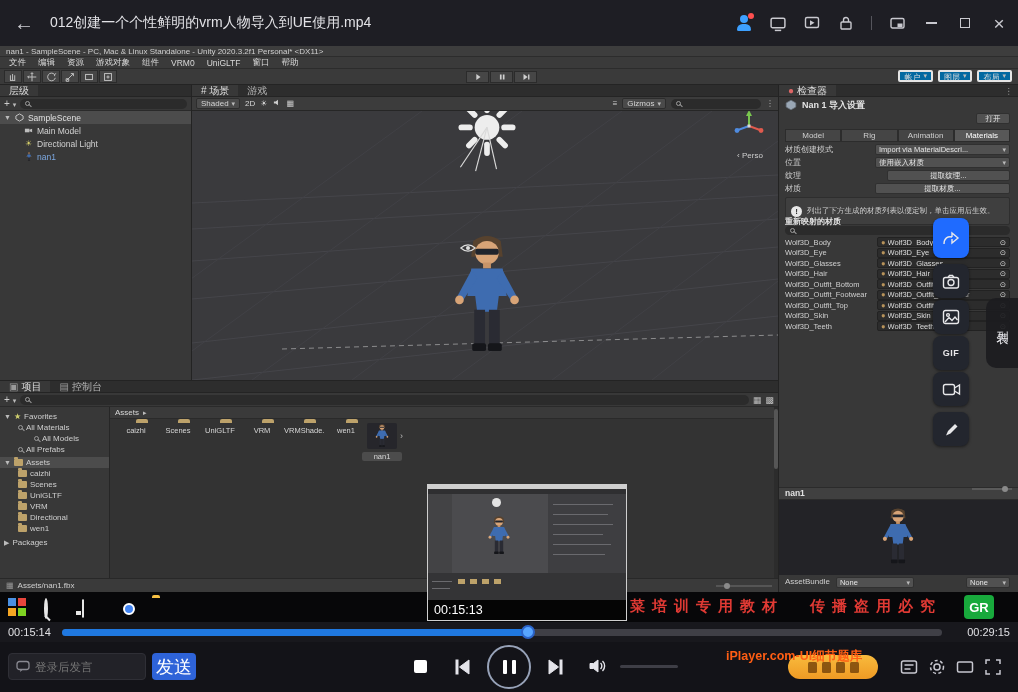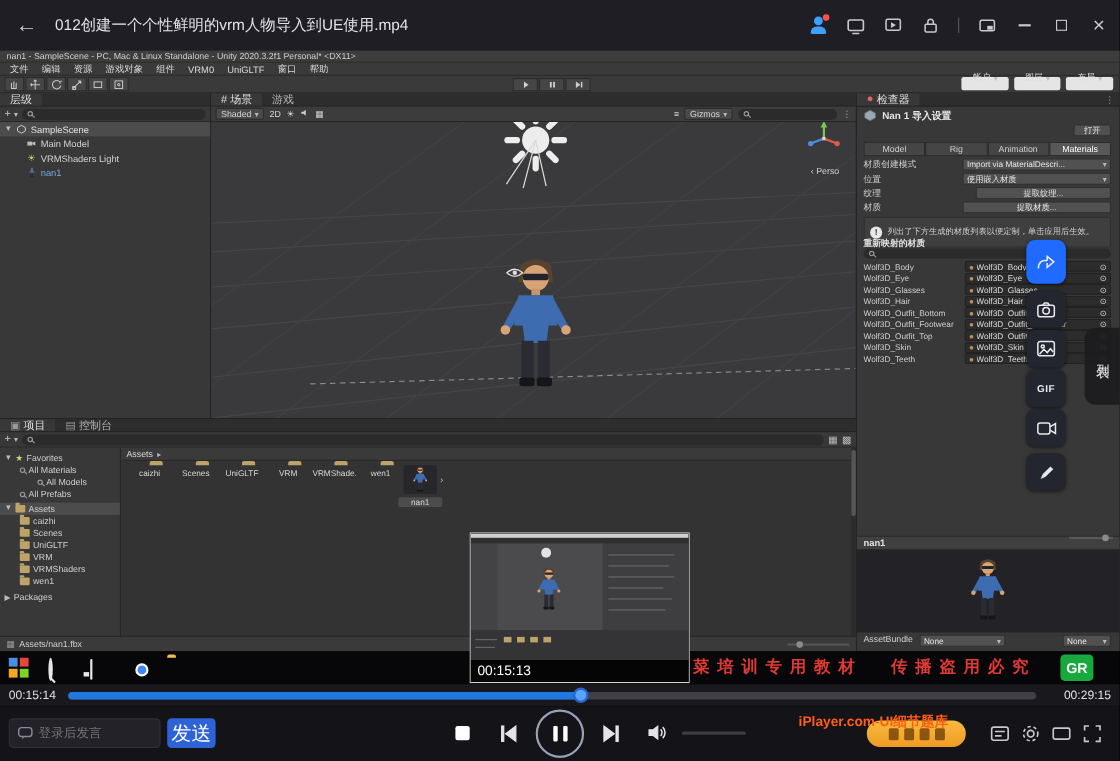--- a/index.html
+++ b/index.html
@@ -30,21 +30,21 @@
   
   #unity{position:absolute;top:0;left:0;width:1018px;height:546px;background:#383838;color:#d2d2d2;font-size:9px}
   #u-titlebar{position:absolute;top:0;left:0;right:0;height:11px;background:#3d3d3d;border-bottom:1px solid #2c2c2c;display:flex;align-items:center;padding-left:6px;font-size:8px;color:#cfcfcf;white-space:nowrap}
   #u-menubar{position:absolute;top:11px;left:0;right:0;height:12px;background:#3a3a3a;border-bottom:1px solid #2c2c2c;display:flex;align-items:center;padding-left:4px;gap:2px}
   .menu-item{padding:0 5px;font-size:8.5px;color:#d8d8d8}
   #u-toolbar{position:absolute;top:23px;left:0;right:0;height:16px;background:#3a3a3a;border-bottom:1px solid #242424;display:flex;align-items:center}
   .tool-btn{width:18px;height:13px;background:#464646;border:1px solid #2b2b2b;display:flex;align-items:center;justify-content:center;margin-right:1px}
   .tool-btn svg{stroke:#c4c4c4;fill:none;stroke-width:1.1}
   #transport{position:absolute;left:466px;top:2px;display:flex;gap:1px}
   .tr-btn{width:23px;height:12px;background:#464646;border:1px solid #2b2b2b;display:flex;align-items:center;justify-content:center}
-  .tb-drop{height:12px;background:#0369a1;border:6px solid #e5e5e5;border-radius:2px;font-size:8px;color:#ddd;display:flex;align-items:flex-end;padding:0 4px;gap:3px;margin-left:5px}
+  .tb-drop{height:12px;background:#0369a1;border:2px solid #e5e5e5;border-radius:2px;font-size:8px;color:#ddd;display:flex;align-items:flex-start;padding:0 4px;gap:3px;margin-left:5px}
   .caret{font-size:7px;color:#bbb}
 
   .dock-tabs{position:absolute;left:0;right:0;top:0;height:12px;background:#2d2d2d;display:flex;border-bottom:1px solid #242424}
   .dock-tab{padding:0 9px;display:flex;align-items:center;font-size:10px;color:#b4b4b4}
   .dock-tab.active{background:#383838;color:#dedede}
 
   .panel-toolbar{position:absolute;left:0;right:0;top:12px;height:14px;background:#383838;border-bottom:1px solid #2a2a2a;display:flex;align-items:center;padding:0 4px;gap:4px}
   .search-pill{flex:1;height:10px;background:#2b2b2b;border-radius:6px;display:flex;align-items:center;padding:0 5px}
   .mag{width:5px;height:5px;border:1.1px solid #9a9a9a;border-radius:50%;position:relative;flex:none}
   .mag::after{content:"";position:absolute;width:4px;height:1.1px;background:#9a9a9a;transform:rotate(45deg);right:-3px;bottom:-1px}
@@ -347,21 +347,21 @@
           <span class="h-ico">
               <svg width="9" height="9" viewBox="0 0 10 10">
                 <rect x="1" y="3" width="5" height="4" fill="#bdbdbd"></rect>
                 <path d="M6 4.2 L9 3 v4 L6 5.8 Z" fill="#bdbdbd"></path>
               </svg>
             </span>
           <span>Main Model</span>
         </div>
         <div class="h-item" style="top:52px">
           <span class="h-ico" style="color:#d6cf6a;font-size:8px">☀</span>
-          <span>VRMShaders Light</span>
+          <span>Directional Light</span>
         </div>
         <div class="h-item" style="top:65px;color:#7ba7e0">
           <span class="h-ico">
               <svg width="8" height="9" viewBox="0 0 40 62">
                 <use href="#sym-person"></use>
               </svg>
             </span>
           <span>nan1</span>
         </div>
       </div>
@@ -643,21 +643,21 @@
           <div class="t-row" style="top:83px;padding-left:18px">
               <span class="folder-mini"></span>
               <span>UniGLTF</span>
             </div>
           <div class="t-row" style="top:94px;padding-left:18px">
               <span class="folder-mini"></span>
               <span>VRM</span>
             </div>
           <div class="t-row" style="top:105px;padding-left:18px">
               <span class="folder-mini"></span>
-              <span>VRMShaders</span>
+              <span>Directional</span>
             </div>
           <div class="t-row" style="top:116px;padding-left:18px">
               <span class="folder-mini"></span>
               <span>wen1</span>
             </div>
           <div class="t-row" style="top:130px;padding-left:4px">
               <span class="caret">▶</span>
               <span>Packages</span>
             </div>
         </div>

